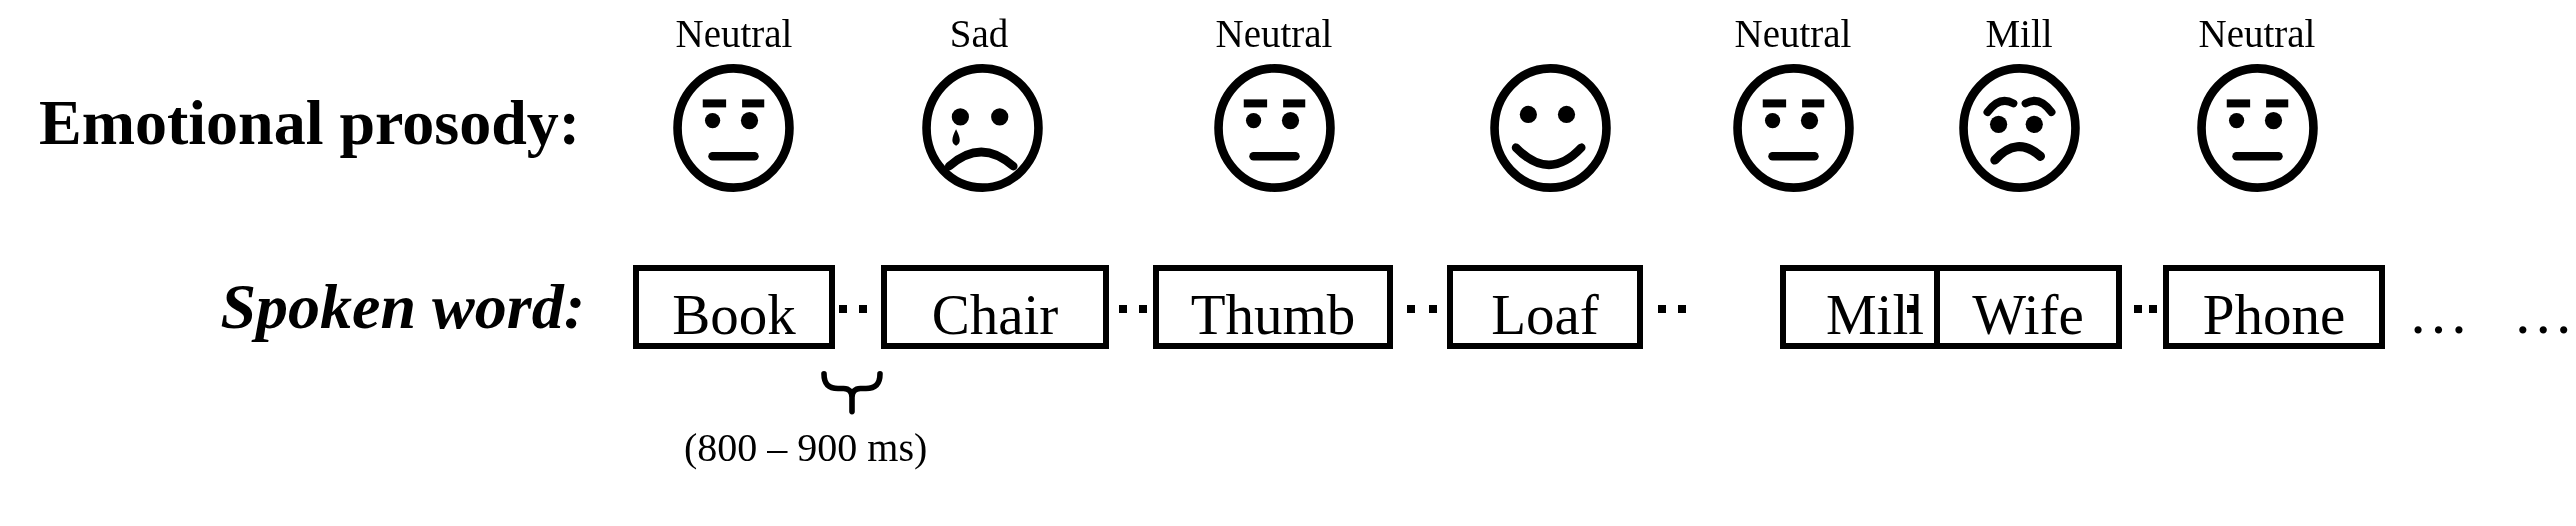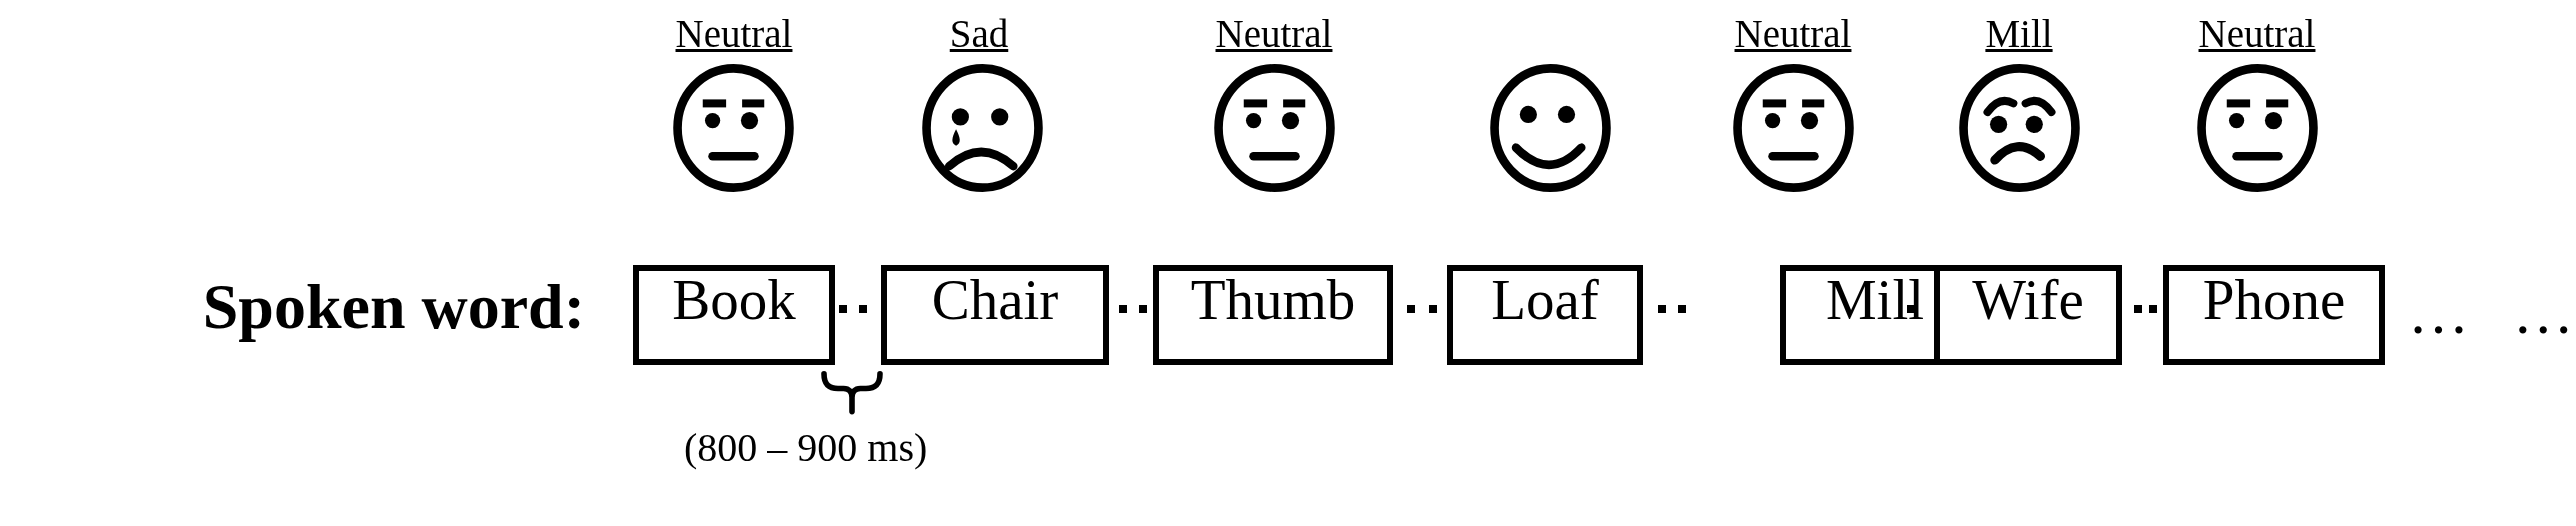--- a/index.html
+++ b/index.html
@@ -13,34 +13,34 @@
   }
   .row-label{
     position:absolute;
     font-weight:bold;
     font-size:64px;
     line-height:1;
     text-align:right;
     white-space:nowrap;
   }
   #prosody-label{top:91px;left:39px;width:521px;}
-  #spoken-label{top:275px;left:68px;width:517px;}
+  #spoken-label{top:275px;left:68px;width:517px;font-style:italic;}
   .face-label{
     position:absolute;
     top:14.3px;width:214px;
     font-size:39px;line-height:1;
-    text-align:center;white-space:nowrap;text-decoration:underline;
+    text-align:center;white-space:nowrap;
   }
   .face{position:absolute;top:61px;width:123px;height:134px;}
   .word-box{
-    position:absolute;top:265px;height:100px;
+    position:absolute;top:265px;height:84px;
     box-sizing:border-box;
     border:6.4px solid #000;
     background:#fff;
-    display:flex;align-items:flex-start;justify-content:center;
+    display:flex;align-items:flex-end;justify-content:center;
   }
   .word-box span{font-size:57px;line-height:1;white-space:nowrap;}
   .isi-dot{
     position:absolute;top:305px;width:7.8px;height:7.8px;background:#000;
   }
   #brace{position:absolute;left:819px;top:371px;width:66px;height:49px;}
   #isi-text{
     position:absolute;left:684px;top:422px;
     font-size:40px;line-height:1.32;white-space:nowrap;
   }
@@ -48,20 +48,21 @@
     position:absolute;left:2408px;top:282px;
     font-size:61px;line-height:1;letter-spacing:4.3px;word-spacing:20px;
     white-space:nowrap;
   }
 </style>
 </head>
 <body>
 
 <div id="canvas">
 
+  <div id="prosody-label" class="row-label">Emotional prosody:</div>
   <div id="spoken-label" class="row-label">Spoken word:</div>
 
   <div class="face-label" style="left:627px">Neutral</div>
   <svg class="face" style="left:672px" viewBox="0 0 100 106">
     <ellipse cx="50" cy="53" rx="45.5" ry="48.5" fill="#fff" stroke="#000" stroke-width="7"></ellipse>
     <line x1="25" y1="33" x2="44" y2="33" stroke="#000" stroke-width="6.5"></line>
     <line x1="57" y1="33" x2="75" y2="33" stroke="#000" stroke-width="6.5"></line>
     <circle cx="33" cy="47" r="6.2" fill="#000"></circle>
       <circle cx="63" cy="47" r="7" fill="#000"></circle>
     <line x1="33" y1="76" x2="67" y2="76" stroke="#000" stroke-width="7" stroke-linecap="round"></line>

